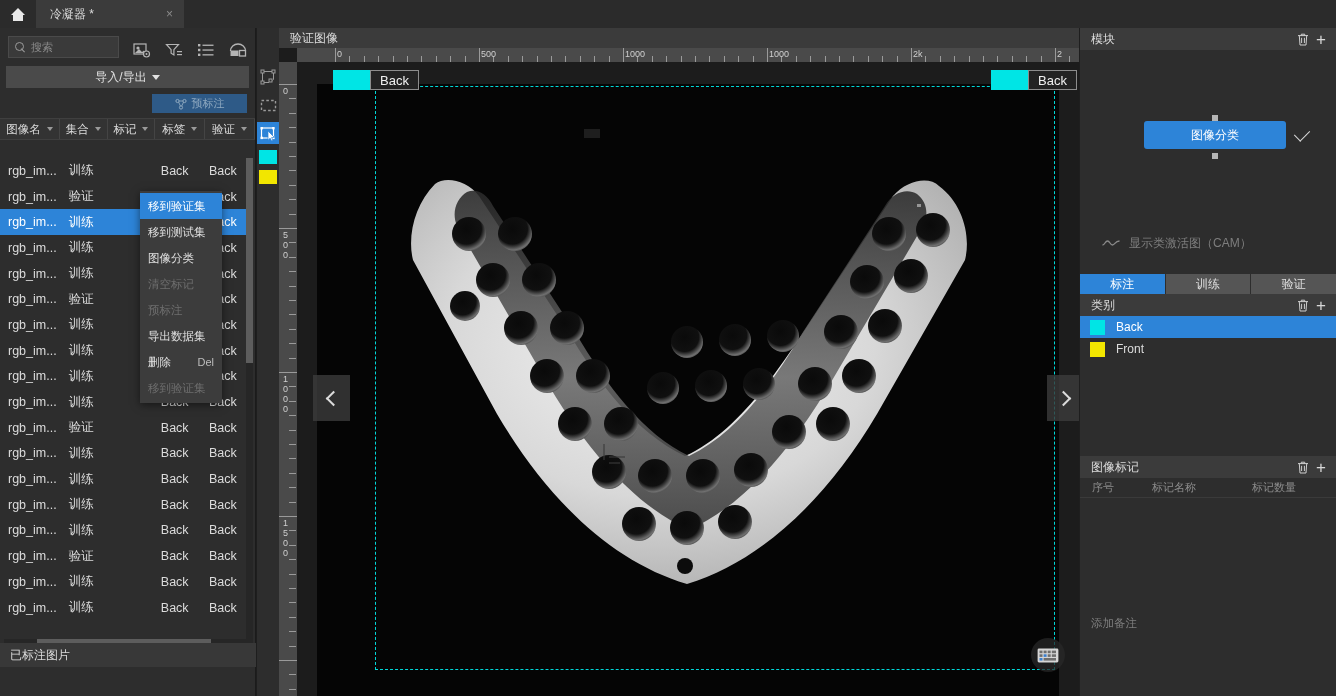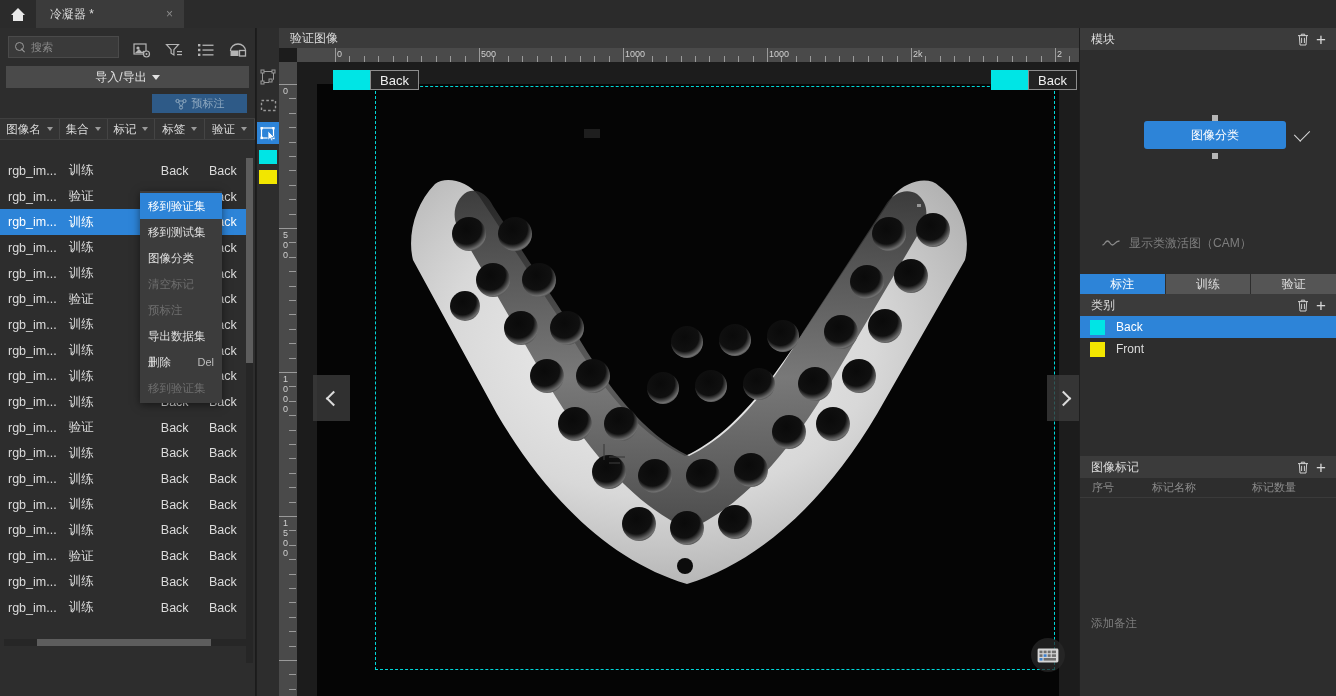--- a/index.html
+++ b/index.html
@@ -414,20 +414,21 @@
    </div>
       </div>
 
     <div class="vscroll">
       <div class="vthumb"></div>
     </div>
     <div class="hscroll">
       <div class="hthumb"></div>
     </div>
 
+    <div class="labeled-head">已标注图片</div>
   </div>
 
   <div class="ctxmenu" id="ctxmenu">
       <div class="ctxitem hl ">
      <span>移到验证集</span>
 
    </div>
       <div class="ctxitem  ">
      <span>移到测试集</span>
 

